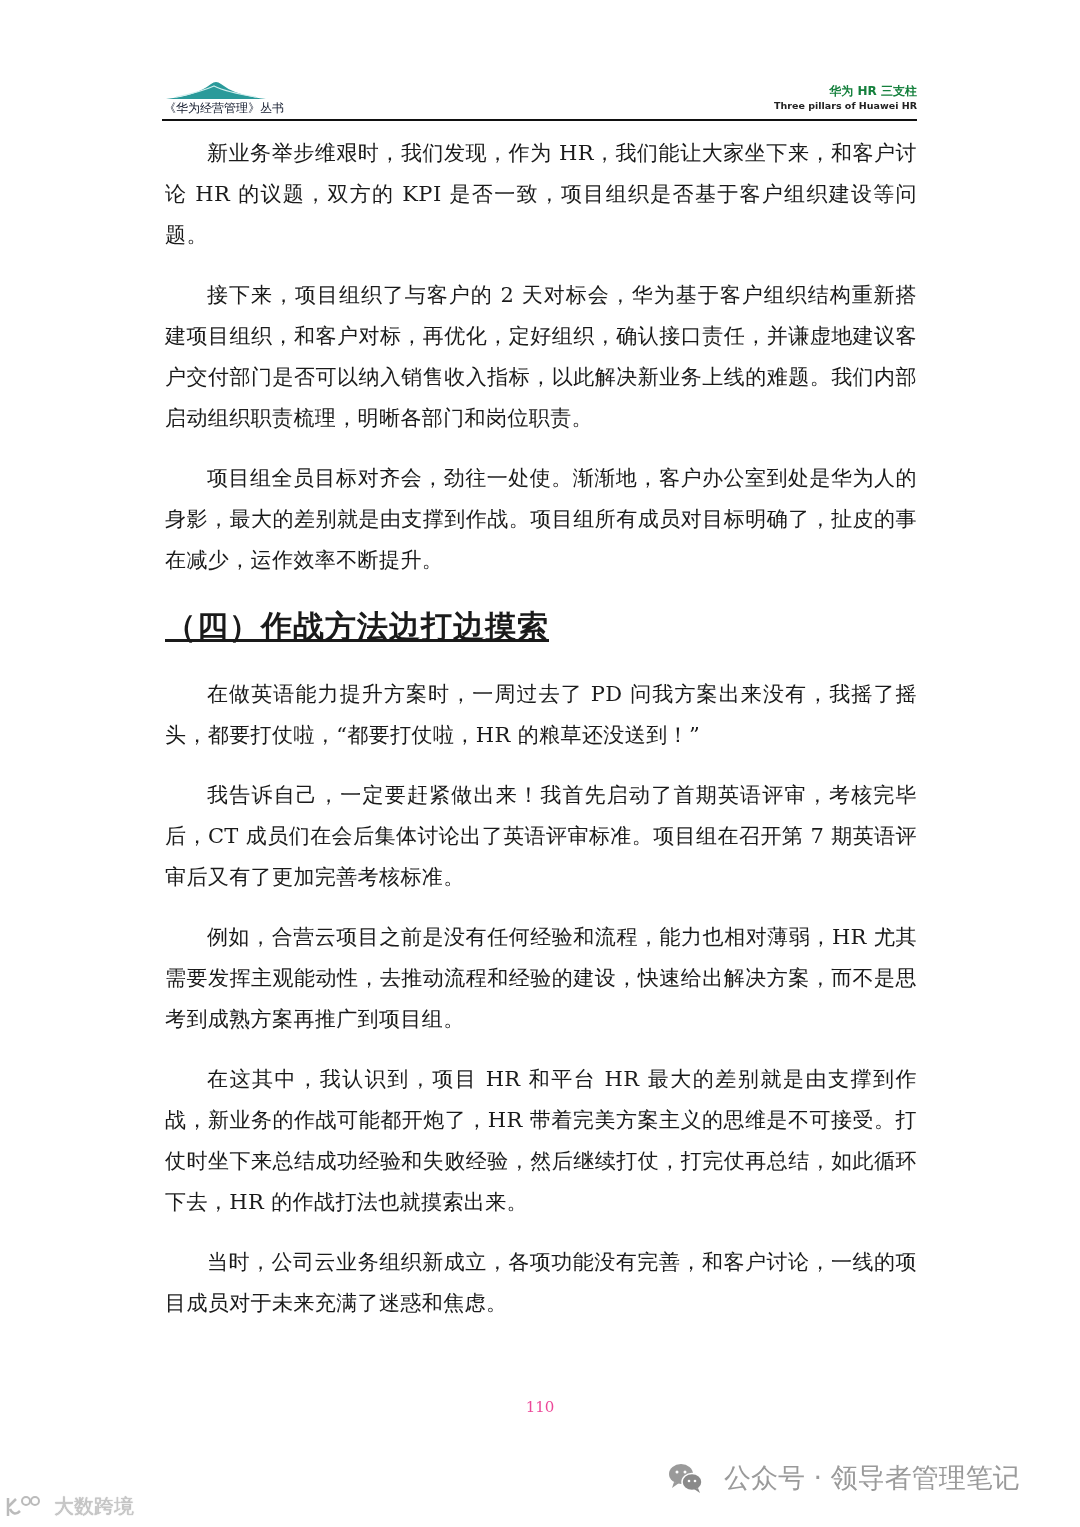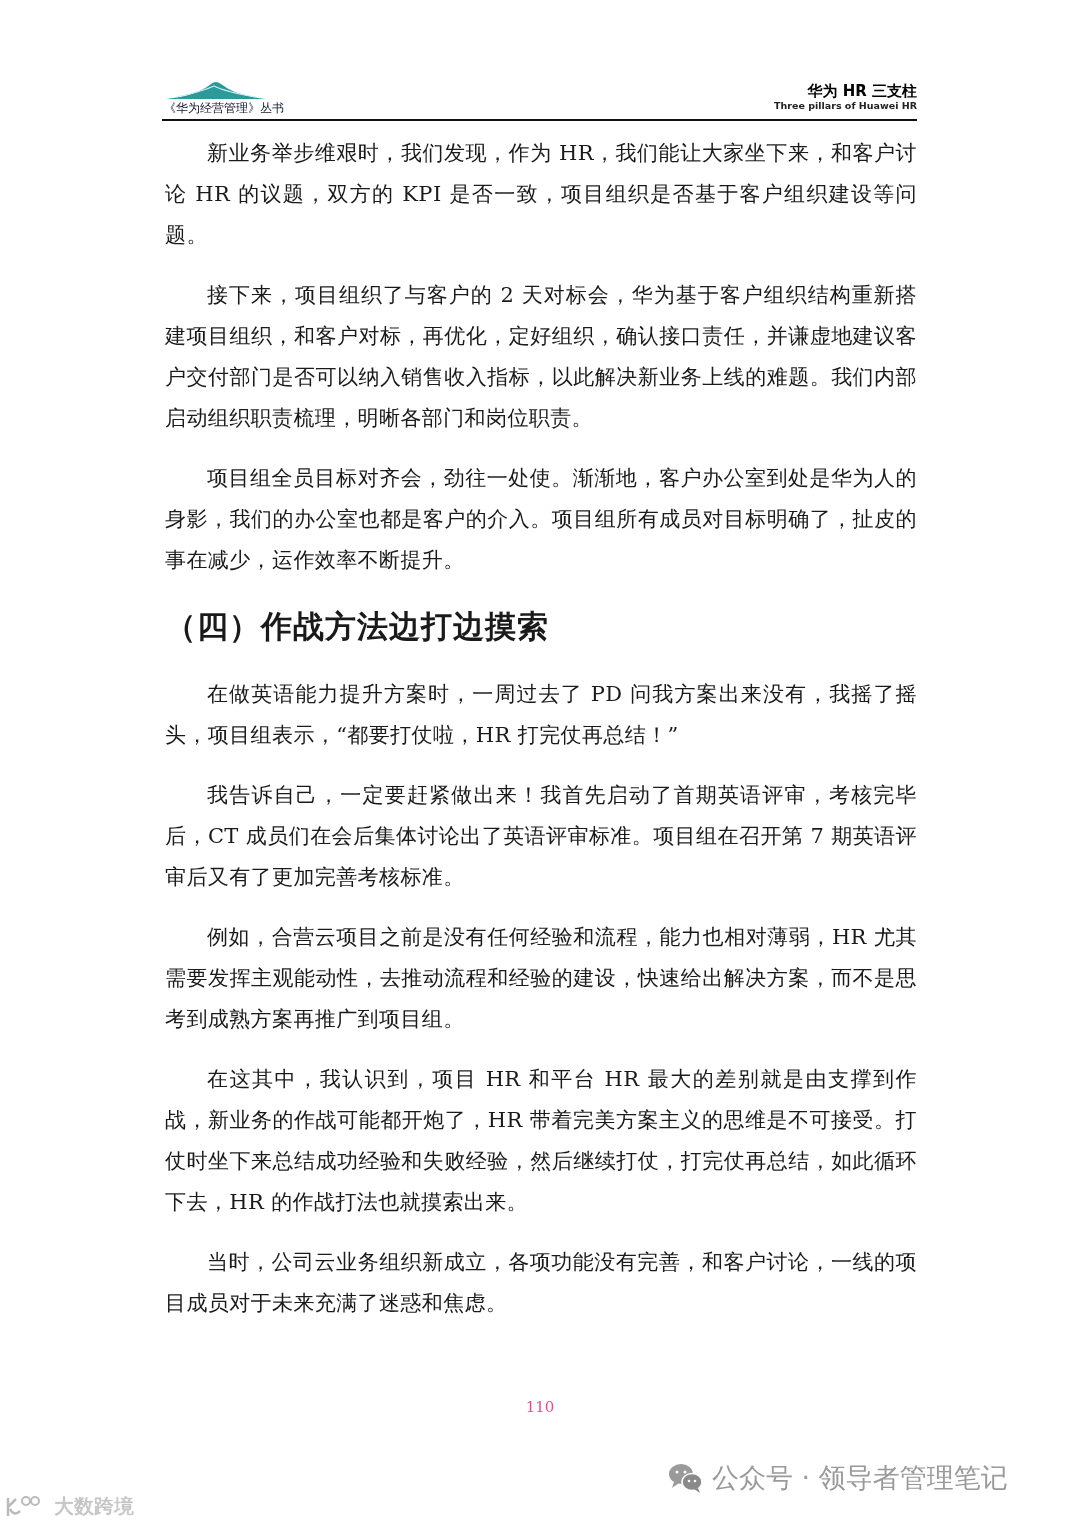--- a/index.html
+++ b/index.html
@@ -21,21 +21,21 @@
       position: absolute; left: 2px; top: 22px;
       font-family: "DejaVu Sans", "Liberation Sans", sans-serif;
       font-size: 12px; color: #0f172a;
       letter-spacing: 0px;
     }
     .header-right {
       position: absolute; right: 0; top: 4px; text-align: right;
       font-family: "DejaVu Sans", "Liberation Sans", sans-serif;
     }
     .header-right-title {
-      font-size: 15px; font-weight: bold; color: #000000; line-height: 18px;
+      font-size: 12px; font-weight: bold; color: #15803d; line-height: 18px;
     }
     .header-right-sub {
       font-size: 9.5px; font-weight: bold; color: #222; line-height: 12px;
     }
     .header-rule {
       position: absolute; left: 0; top: 41px; width: 755px; height: 2px; background: #111;
     }
     .content {
       position: absolute; left: 165px; top: 133px; width: 752px;
     }
@@ -47,28 +47,29 @@
       text-align: justify;
       letter-spacing: 0.4px;
     }
     .section-heading {
       font-family: "DejaVu Sans", "Liberation Sans", sans-serif;
       font-weight: bold;
       font-size: 31px;
       line-height: 40px;
       margin: 25px 0 28px 0;
       letter-spacing: 1px;
+      text-decoration: underline;
     }
     .page-number {
       position: absolute; left: 0; right: 0; top: 1398px; text-align: center;
       font-size: 15px; color: #ec4899;
     }
     .watermark-right {
       position: absolute; left: 668px; top: 1460px;
-      display: flex; align-items: center; gap: 8px;
+      display: flex; align-items: center; gap: 20px;
       font-family: "DejaVu Sans", "Liberation Sans", sans-serif;
       font-size: 27px; color: #9a9a9a;
     }
     .watermark-left {
       position: absolute; left: 4px; top: 1493px;
       display: flex; align-items: center; gap: 12px;
       font-family: "DejaVu Sans", "Liberation Sans", sans-serif;
       font-size: 20px; color: #c8c8c8;
       text-shadow: 0 0 1px #999;
     }
@@ -85,23 +86,23 @@
   <div class="header-right">
     <div class="header-right-title">华为 HR 三支柱</div>
     <div class="header-right-sub">Three pillars of Huawei HR</div>
   </div>
   <div class="header-rule"></div>
 </div>
 
 <div class="content">
   <p class="para">新业务举步维艰时，我们发现，作为 HR，我们能让大家坐下来，和客户讨论 HR 的议题，双方的 KPI 是否一致，项目组织是否基于客户组织建设等问题。</p>
   <p class="para">接下来，项目组织了与客户的 2 天对标会，华为基于客户组织结构重新搭建项目组织，和客户对标，再优化，定好组织，确认接口责任，并谦虚地建议客户交付部门是否可以纳入销售收入指标，以此解决新业务上线的难题。我们内部启动组织职责梳理，明晰各部门和岗位职责。</p>
-  <p class="para">项目组全员目标对齐会，劲往一处使。渐渐地，客户办公室到处是华为人的身影，我们的办公室也都是客户的介入。项目组所有成员对目标明确了，扯皮的事在减少，运作效率不断提升。</p>
+  <p class="para">项目组全员目标对齐会，劲往一处使。渐渐地，客户办公室到处是华为人的身影，最大的差别就是由支撑到作战。项目组所有成员对目标明确了，扯皮的事在减少，运作效率不断提升。</p>
   <h2 class="section-heading">（四）作战方法边打边摸索</h2>
-  <p class="para">在做英语能力提升方案时，一周过去了 PD 问我方案出来没有，我摇了摇头，项目组表示，“都要打仗啦，HR 打完仗再总结！”</p>
+  <p class="para">在做英语能力提升方案时，一周过去了 PD 问我方案出来没有，我摇了摇头，都要打仗啦，“都要打仗啦，HR 的粮草还没送到！”</p>
   <p class="para">我告诉自己，一定要赶紧做出来！我首先启动了首期英语评审，考核完毕后，CT 成员们在会后集体讨论出了英语评审标准。项目组在召开第 7 期英语评审后又有了更加完善考核标准。</p>
   <p class="para">例如，合营云项目之前是没有任何经验和流程，能力也相对薄弱，HR 尤其需要发挥主观能动性，去推动流程和经验的建设，快速给出解决方案，而不是思考到成熟方案再推广到项目组。</p>
   <p class="para">在这其中，我认识到，项目 HR 和平台 HR 最大的差别就是由支撑到作战，新业务的作战可能都开炮了，HR 带着完美方案主义的思维是不可接受。打仗时坐下来总结成功经验和失败经验，然后继续打仗，打完仗再总结，如此循环下去，HR 的作战打法也就摸索出来。</p>
   <p class="para">当时，公司云业务组织新成立，各项功能没有完善，和客户讨论，一线的项目成员对于未来充满了迷惑和焦虑。</p>
 </div>
 
 <div class="page-number">110</div>
 
 <div class="watermark-right">
   <svg width="36" height="32" viewBox="0 0 36 32">

